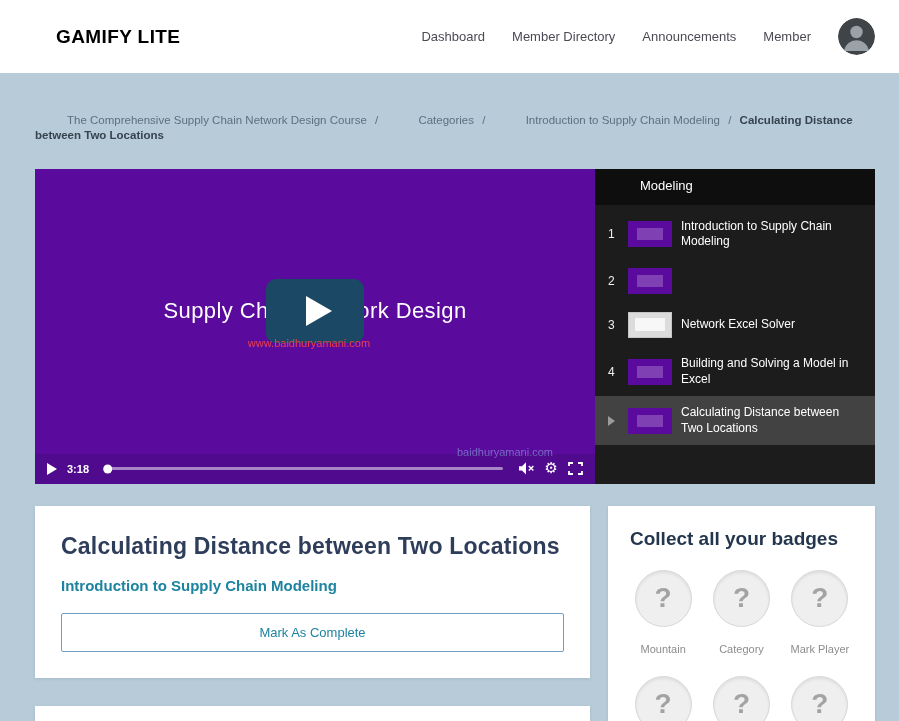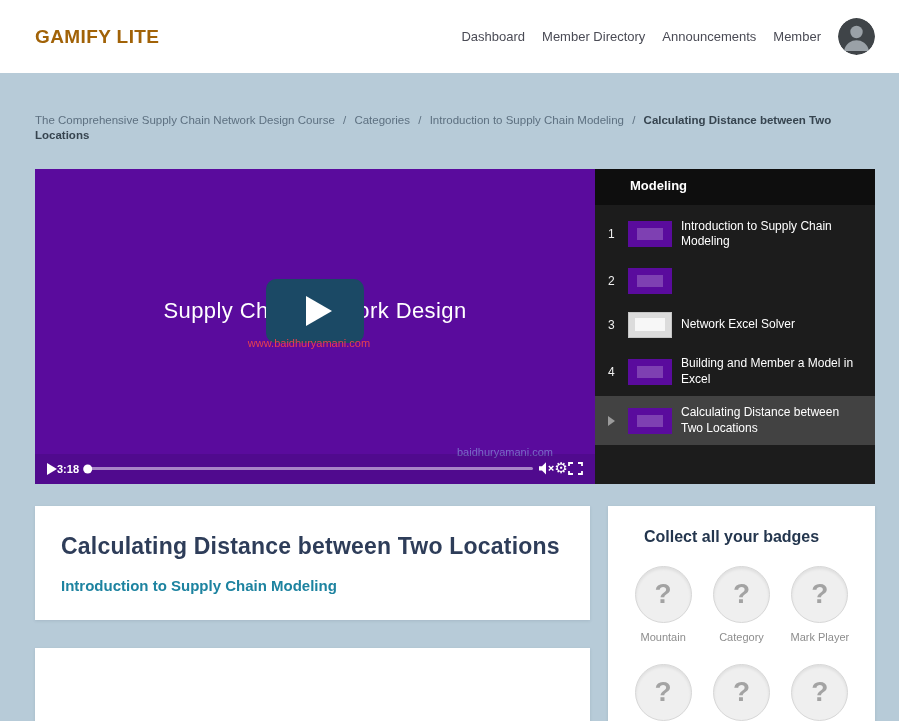--- a/index.html
+++ b/index.html
@@ -11,29 +11,29 @@
     color:#333;
   }
   .page { width:899px; height:721px; overflow:hidden; }
 
   
   .header {
     height:73px; background:#ffffff;
     display:flex; align-items:center; justify-content:space-between;
     padding:0 24px 0 35px;
   }
-  .logo { font-size:19px; font-weight:700; letter-spacing:.4px; color:#a16207; cursor:pointer; }
-  .nav { display:flex; align-items:center; gap:17px; }
+  .logo { font-size:19px; font-weight:700; letter-spacing:.4px; color:#000000; cursor:pointer;margin-left:21px; }
+  .nav { display:flex; align-items:center; gap:27px; }
   .nav-link { font-size:13px; color:#4a4b55; text-decoration:none; cursor:pointer; }
   .avatar { width:37px; height:37px; border-radius:50%; overflow:hidden; cursor:pointer; flex:none; }
   .avatar svg { display:block; }
 
   
   .breadcrumb { padding:40px 35px 26px; font-size:11.5px; color:#5d7080; line-height:1.3; }
-  .bc-link { cursor:pointer; }
+  .bc-link { cursor:pointer;margin-left:32px; }
   .bc-sep { margin:0 5px; }
   .bc-current { color:#36444f; font-weight:600; }
 
   
   .media-row { display:flex; margin:0 24px 0 35px; }
   .video { position:relative; width:560px; height:315px; background:#5a0b9d; flex:none; overflow:hidden; }
   .video-title {
     position:absolute; top:45%; left:0; right:0; transform:translateY(-50%);
     text-align:center; color:#ffffff; font-size:22px; letter-spacing:.4px; z-index:1;
   }
@@ -43,33 +43,33 @@
     display:flex; align-items:center; justify-content:center; cursor:pointer; z-index:2;
   }
   .big-play .tri { width:0; height:0; border-left:26px solid #fff; border-top:15px solid transparent; border-bottom:15px solid transparent; margin-left:7px; }
   .wm-center {
     position:absolute; top:53.5%; left:0; right:12px; text-align:center;
     color:#e8404f; font-size:11px; z-index:3;
   }
   .wm-corner { position:absolute; right:42px; bottom:26px; color:rgba(150,185,235,.55); font-size:11px; z-index:1; }
   .controls {
     position:absolute; left:0; right:0; bottom:0; height:30px; z-index:4;
-    display:flex; align-items:center; padding:0 12px;
+    display:flex; align-items:center; gap:10px; padding:0 12px;
     color:#fff; background:rgba(10,10,40,.12);
   }
   .ctrl-play { width:0; height:0; border-left:10px solid #fff; border-top:6px solid transparent; border-bottom:6px solid transparent; cursor:pointer; }
   .time { font-size:11px; font-weight:700; }
   .progress { flex:1; height:3px; background:rgba(255,255,255,.5); border-radius:2px; position:relative; margin:0 6px; cursor:pointer; }
   .knob { position:absolute; left:0; top:50%; transform:translate(-20%,-50%); width:9px; height:9px; border-radius:50%; background:#fff; }
   .ctrl-icon { display:flex; align-items:center; cursor:pointer; }
   .gear { font-size:15px; font-family:"DejaVu Sans", sans-serif; line-height:1; color:#fff; }
 
   
   .playlist { width:280px; background:#1c1c1c; display:flex; flex-direction:column; flex:none; }
-  .pl-header { background:#0e0e0e; color:#fff; font-size:13px; font-weight:700; padding:9px 14px 12px 35px; }
+  .pl-header { background:#0e0e0e; color:#fff; font-size:13px; font-weight:400; padding:9px 14px 12px 45px; }
   .pl-items { flex:1; padding-top:5px; }
   .pl-item { display:flex; align-items:center; gap:9px; padding:9px 12px 9px 13px; cursor:pointer; }
   .pl-item.active { background:#424242; }
   .pl-num { width:11px; font-size:12px; color:#f0f0f0; flex:none; }
   .tri-sm { display:block; width:0; height:0; border-left:7px solid #9b9b9b; border-top:5px solid transparent; border-bottom:5px solid transparent; }
   .pl-thumb { width:44px; height:26px; flex:none; display:block; }
   .pl-thumb.purple { background:#5a0b9d; }
   .pl-thumb.purple .thumb-inner { display:block; width:60%; height:46%; margin:7px auto 0; background:rgba(255,255,255,.22); }
   .pl-thumb.light { background:#dcdcdc; border:1px solid #c5c5c5; }
   .pl-thumb.light .thumb-inner { display:block; width:72%; height:54%; margin:5px auto 0; background:#f7f7f7; }
@@ -88,31 +88,31 @@
   .lesson-title { font-size:23px; color:#2e3d59; font-weight:600; letter-spacing:.2px; }
   .category-link { display:block; margin-top:17px; color:#1d83a0; font-weight:700; font-size:15px; text-decoration:none; cursor:pointer; }
   .complete-btn {
     margin-top:19px; width:100%; background:#fff; border:1px solid #6f9ec2;
     color:#1d83a0; font-size:13px; padding:11px 0; border-radius:2px;
     cursor:pointer; font-family:inherit;
   }
   .partial-card { height:90px; }
 
   .badges-card { width:267px; padding:20px 16px 24px; flex:none; }
-  .badges-title { font-size:16px; color:#24364e; font-weight:600; margin:2px 0 20px 20px; }
+  .badges-title { font-size:19px; color:#24364e; font-weight:600; margin:2px 0 20px 6px; }
   .badge-grid { display:grid; grid-template-columns:repeat(3,1fr); row-gap:20px; }
   .badge { display:flex; flex-direction:column; align-items:center; }
   .badge-circle {
     width:57px; height:57px; border-radius:50%;
     background:#efefef; border:1px solid #d7d7d7;
     box-shadow:inset 0 2px 3px rgba(0,0,0,.07);
     display:flex; align-items:center; justify-content:center;
     font-size:28px; font-weight:700; color:#a3a3a3;
   }
-  .badge-label { margin-top:8px; font-size:11px; color:#8d8d8d; min-height:13px; text-align:center; }
+  .badge-label { margin-top:16px; font-size:11px; color:#8d8d8d; min-height:13px; text-align:center; }
 </style>
 </head>
 <body>
 
 <div class="page">
 
   <header class="header">
     <div class="logo">GAMIFY LITE</div>
     <nav class="nav">
       <a class="nav-link">Dashboard</a>
@@ -195,21 +195,21 @@
               <span class="thumb-inner"></span>
             </span>
           <span class="pl-title">Network Excel Solver</span>
         </div>
 
         <div class="pl-item">
           <span class="pl-num">4</span>
           <span class="pl-thumb purple">
               <span class="thumb-inner"></span>
             </span>
-          <span class="pl-title">Building and Member a Model in Excel</span>
+          <span class="pl-title">Building and Solving a Model in Excel</span>
         </div>
 
         <div class="pl-item active">
           <span class="pl-num">
               <i class="tri-sm"></i>
             </span>
           <span class="pl-thumb purple">
               <span class="thumb-inner"></span>
             </span>
           <span class="pl-title">Calculating Distance between Two Locations</span>
@@ -219,20 +219,21 @@
     </aside>
 
   </div>
 
   <div class="cards-row">
 
     <div class="left-col">
       <div class="card lesson-card">
         <h1 class="lesson-title">Calculating Distance between Two Locations</h1>
         <a class="category-link">Introduction to Supply Chain Modeling</a>
+        <button class="complete-btn">Mark As Complete</button>
       </div>
       <div class="card partial-card"></div>
     </div>
 
     <div class="card badges-card">
       <h2 class="badges-title">Collect all your badges</h2>
       <div class="badge-grid">
 
         <div class="badge">
           <div class="badge-circle">?</div>

